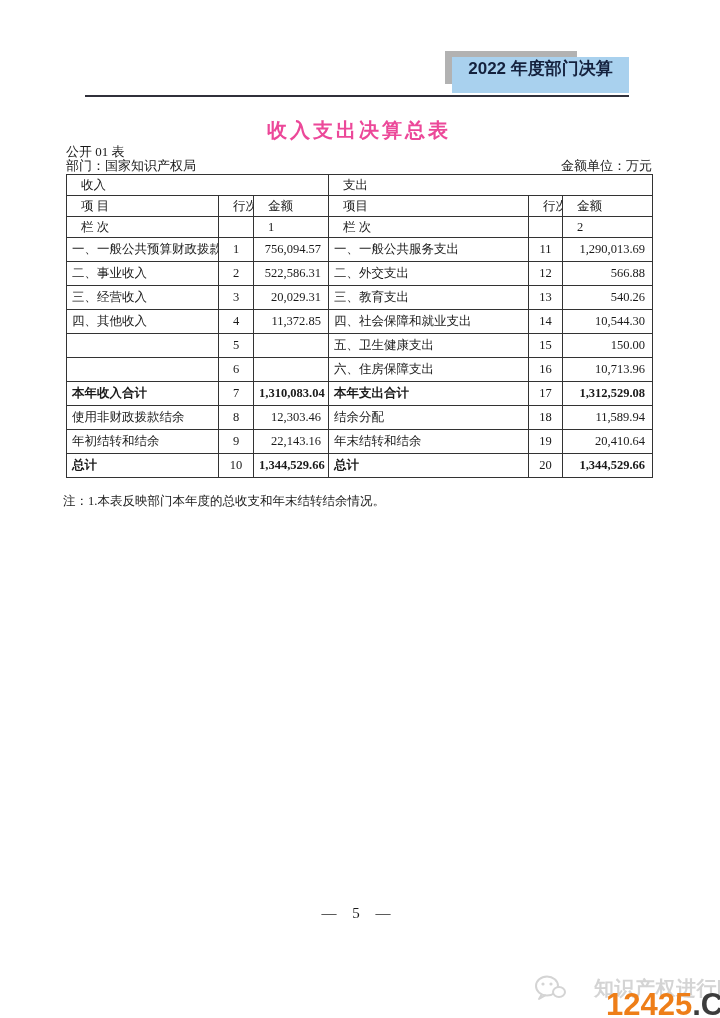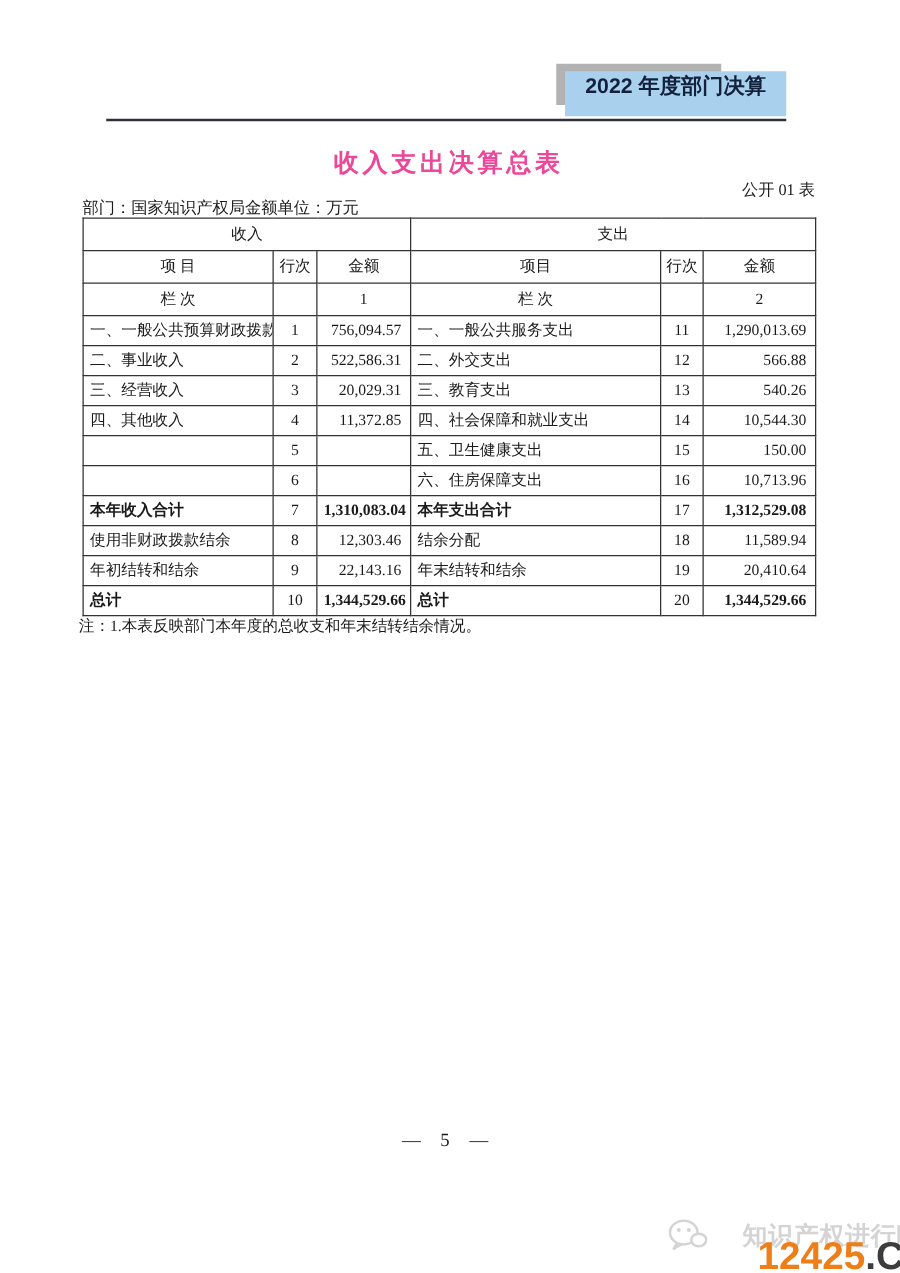--- a/index.html
+++ b/index.html
@@ -15,28 +15,28 @@
   
   .banner-shadow{position:absolute;left:445px;top:51px;width:132px;height:33px;background:var(--banner_gray);}
   .banner{position:absolute;left:452px;top:57px;width:177px;height:36px;background:var(--banner_blue);
           display:flex;justify-content:center;
           font-family:"Liberation Sans","DejaVu Sans",sans-serif;font-weight:bold;font-size:17px;color:var(--banner_text);}
   .banner-underline{position:absolute;left:85px;top:95px;width:544px;height:2px;background:var(--rule_dark);}
 
   
   .doc-title{position:absolute;left:66px;top:117px;width:586px;text-align:center;
              font-size:20px;font-weight:bold;letter-spacing:3px;color:#ec4899;}
-  .table-code{position:absolute;left:66px;top:143px;width:586px;text-align:right;font-size:13px;}
-  .dept-line{position:absolute;left:66px;top:157px;width:586px;display:flex;justify-content:flex-start;font-size:13px;}
+  .table-code{position:absolute;left:66px;top:143px;width:586px;text-align:left;font-size:13px;}
+  .dept-line{position:absolute;left:66px;top:157px;width:586px;display:flex;justify-content:space-between;font-size:13px;}
 
   
   .main-table{position:absolute;left:66px;top:174px;width:586px;border-collapse:collapse;table-layout:fixed;}
   .main-table td{border:1px solid var(--border);font-size:12.5px;height:24px;overflow:hidden;white-space:nowrap;
                  padding:0 5px;vertical-align:middle;}
-  .main-table tr.hdr td{height:26px;text-align:center;padding:0 1px;}
+  .main-table tr.hdr td{height:21px;padding:0 14px;}
   td.item{text-align:left;}
   td.no{text-align:center;padding:0 1px;}
   td.amt{text-align:right;padding-right:7px;}
   tr.total td.item{text-align:left;font-weight:bold;}
   tr.total td.amt{font-weight:bold;}
 
   
   .notes{position:absolute;left:63px;top:489px;font-size:12.5px;line-height:24px;}
   .notes .note-line2{padding-left:25px;}
 

